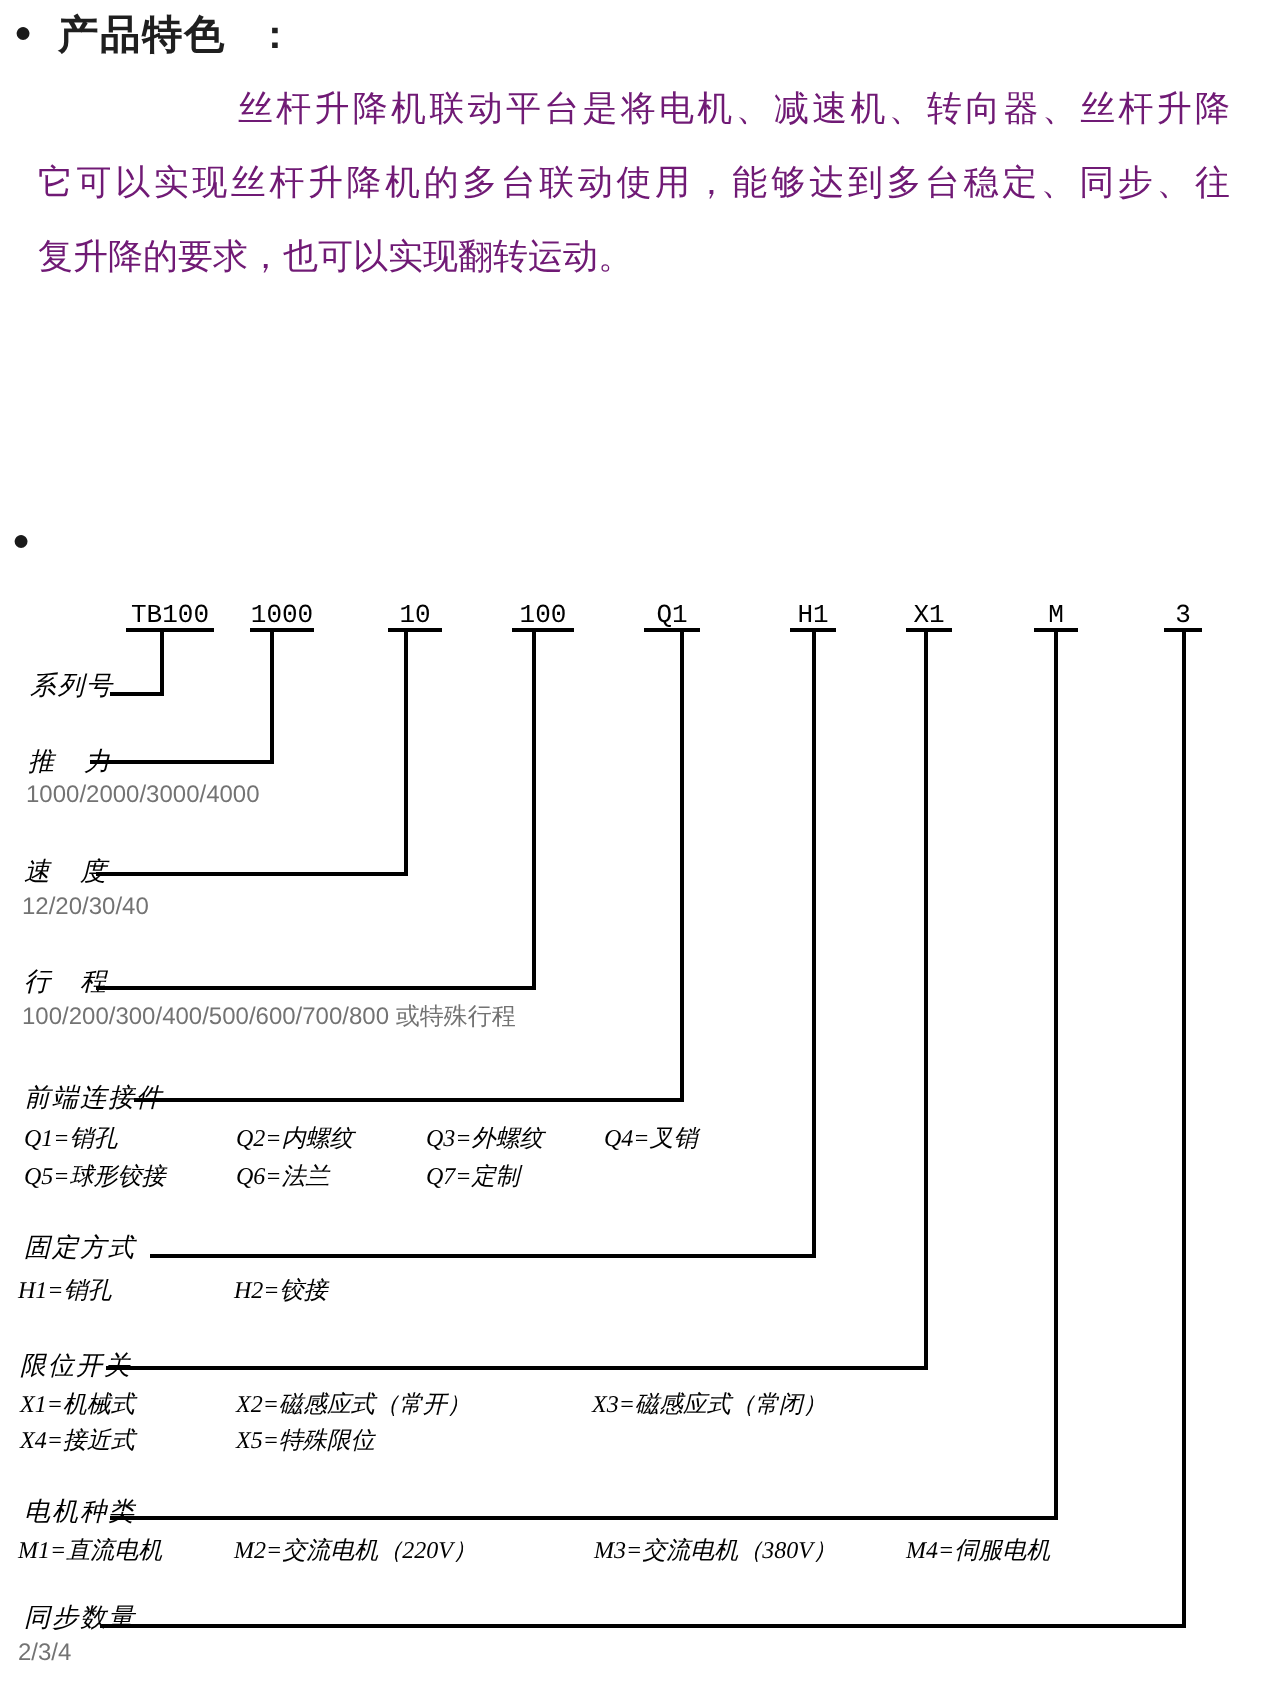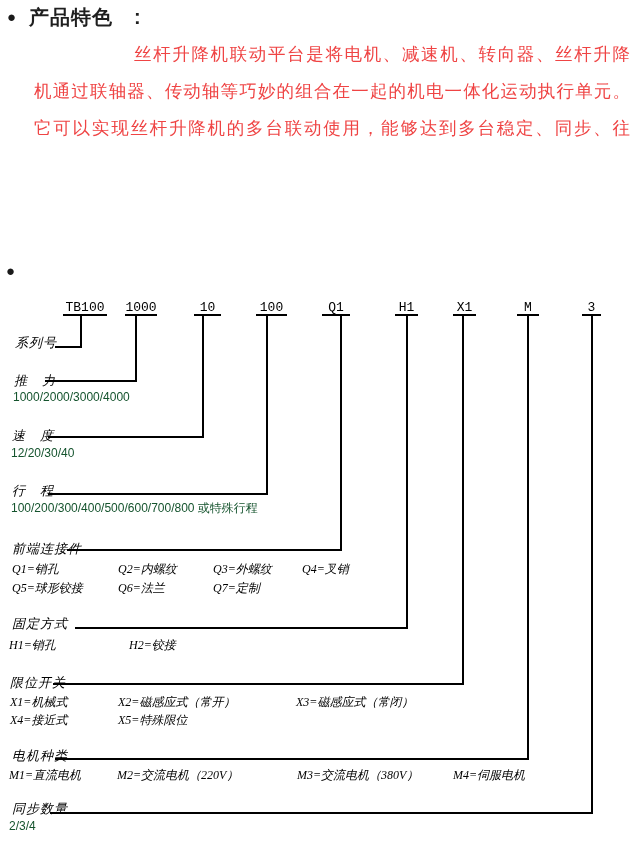--- a/index.html
+++ b/index.html
@@ -5,46 +5,46 @@
   html,body{margin:0;padding:0;}
   body{width:633px;height:847px;background:#ffffff;position:relative;overflow:hidden;
        font-family:"Liberation Serif","DejaVu Serif",serif;color:#000;}
   
   .hdr{position:absolute;display:flex;align-items:center;white-space:nowrap;}
   .bullet{font-size:15px;line-height:15px;margin-right:13px;color:#1a1a1a;}
   .t1{font-family:"Liberation Sans","DejaVu Sans",sans-serif;font-weight:bold;
       font-size:20px;color:#1f1f1f;letter-spacing:1px;}
   .t2{font-family:"Liberation Serif","DejaVu Serif",serif;font-size:19px;color:#1f1f1f;}
   
-  .para{position:absolute;left:34px;top:36px;width:596px;font-size:17.5px;color:#ef4444;}
+  .para{position:absolute;left:19px;top:36px;width:596px;font-size:17.5px;color:#701a75;}
   .pline{height:37px;line-height:37px;white-space:nowrap;}
   .jl{text-align:justify;text-align-last:justify;white-space:normal;overflow:hidden;}
   .indent{text-indent:100px;}
   
   .code{position:absolute;height:13px;border-bottom:2px solid #000;text-align:center;
         font-family:Liberation Mono, monospace;font-size:13px;line-height:13px;}
   .vline{position:absolute;width:2px;background:#000;}
   .hline{position:absolute;height:2px;background:#000;}
   .lbl{position:absolute;font-size:13px;font-style:italic;letter-spacing:1px;white-space:nowrap;}
   .val{position:absolute;font-family:"Liberation Sans","DejaVu Sans",sans-serif;
-       font-size:12px;white-space:nowrap;color:#14532d;}
+       font-size:12px;white-space:nowrap;color:#737373;}
   .opt{position:absolute;font-size:12px;font-style:italic;white-space:nowrap;}
 </style>
 </head>
 <body>
 
 <div class="hdr" style="left:7px;top:4px;">
   <span class="bullet">●</span>
   <span class="t1">产品特色　:</span>
 </div>
 
 <div class="para">
   <div class="pline jl indent">丝杆升降机联动平台是将电机、减速机、转向器、丝杆升降</div>
-  <div class="pline jl">机通过联轴器、传动轴等巧妙的组合在一起的机电一体化运动执行单元。</div>
   <div class="pline jl">它可以实现丝杆升降机的多台联动使用，能够达到多台稳定、同步、往</div>
+  <div class="pline">复升降的要求，也可以实现翻转运动。</div>
 </div>
 
 <div class="hdr" style="left:6px;top:264px;">
   <span class="bullet">●</span>
 </div>
 
 <div class="code" style="left:63px;top:301px;width:44px;">TB100</div>
 <div class="code" style="left:125px;top:301px;width:32px;">1000</div>
 <div class="code" style="left:194px;top:301px;width:27px;">10</div>
 <div class="code" style="left:256px;top:301px;width:31px;">100</div>
@@ -91,21 +91,21 @@
 
 <div class="opt" style="left:12px;top:561px;">Q1=销孔</div>
 <div class="opt" style="left:118px;top:561px;">Q2=内螺纹</div>
 <div class="opt" style="left:213px;top:561px;">Q3=外螺纹</div>
 <div class="opt" style="left:302px;top:561px;">Q4=叉销</div>
 <div class="opt" style="left:12px;top:580px;">Q5=球形铰接</div>
 <div class="opt" style="left:118px;top:580px;">Q6=法兰</div>
 <div class="opt" style="left:213px;top:580px;">Q7=定制</div>
 
 <div class="opt" style="left:9px;top:637px;">H1=销孔</div>
-<div class="opt" style="left:129px;top:637px;">H2=铰接</div>
+<div class="opt" style="left:117px;top:637px;">H2=铰接</div>
 
 <div class="opt" style="left:10px;top:694px;">X1=机械式</div>
 <div class="opt" style="left:118px;top:694px;">X2=磁感应式（常开）</div>
 <div class="opt" style="left:296px;top:694px;">X3=磁感应式（常闭）</div>
 <div class="opt" style="left:10px;top:712px;">X4=接近式</div>
 <div class="opt" style="left:118px;top:712px;">X5=特殊限位</div>
 
 <div class="opt" style="left:9px;top:767px;">M1=直流电机</div>
 <div class="opt" style="left:117px;top:767px;">M2=交流电机（220V）</div>
 <div class="opt" style="left:297px;top:767px;">M3=交流电机（380V）</div>

